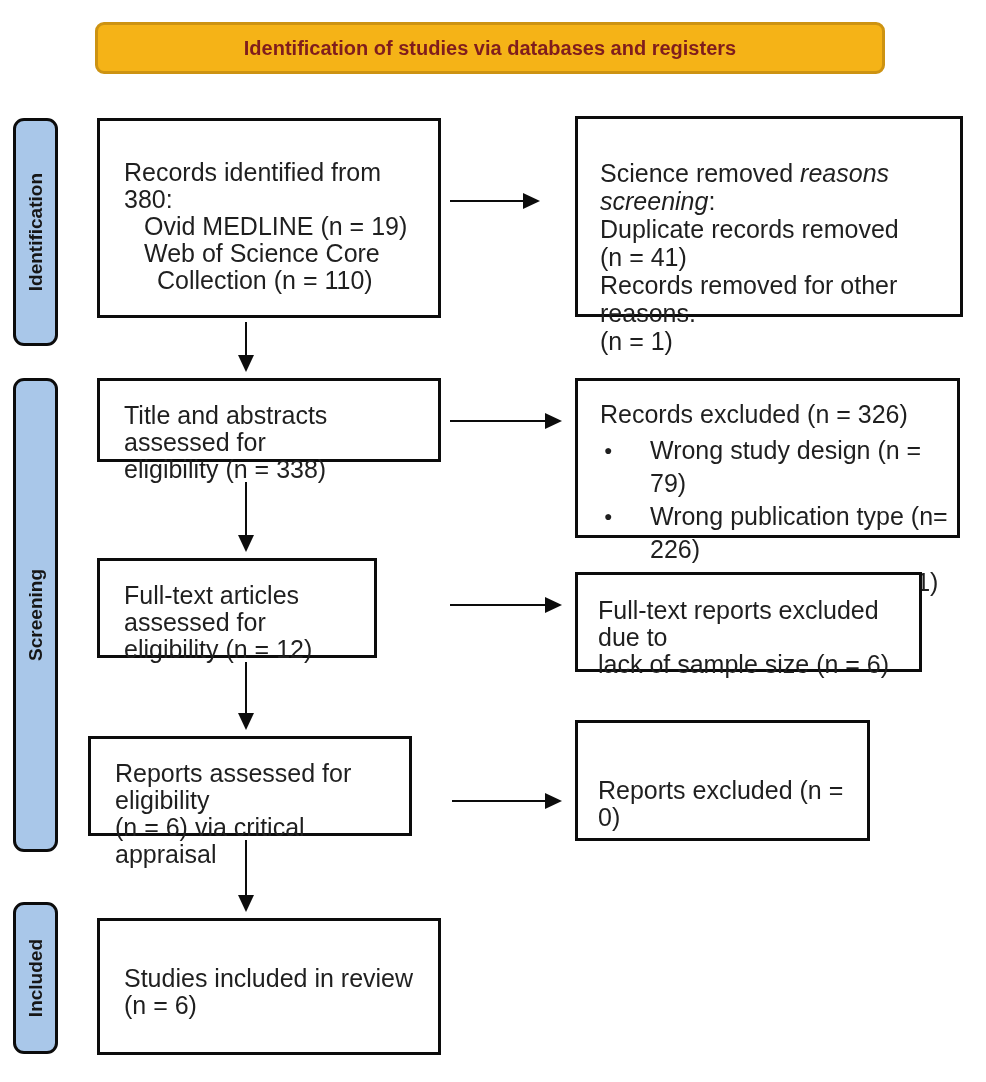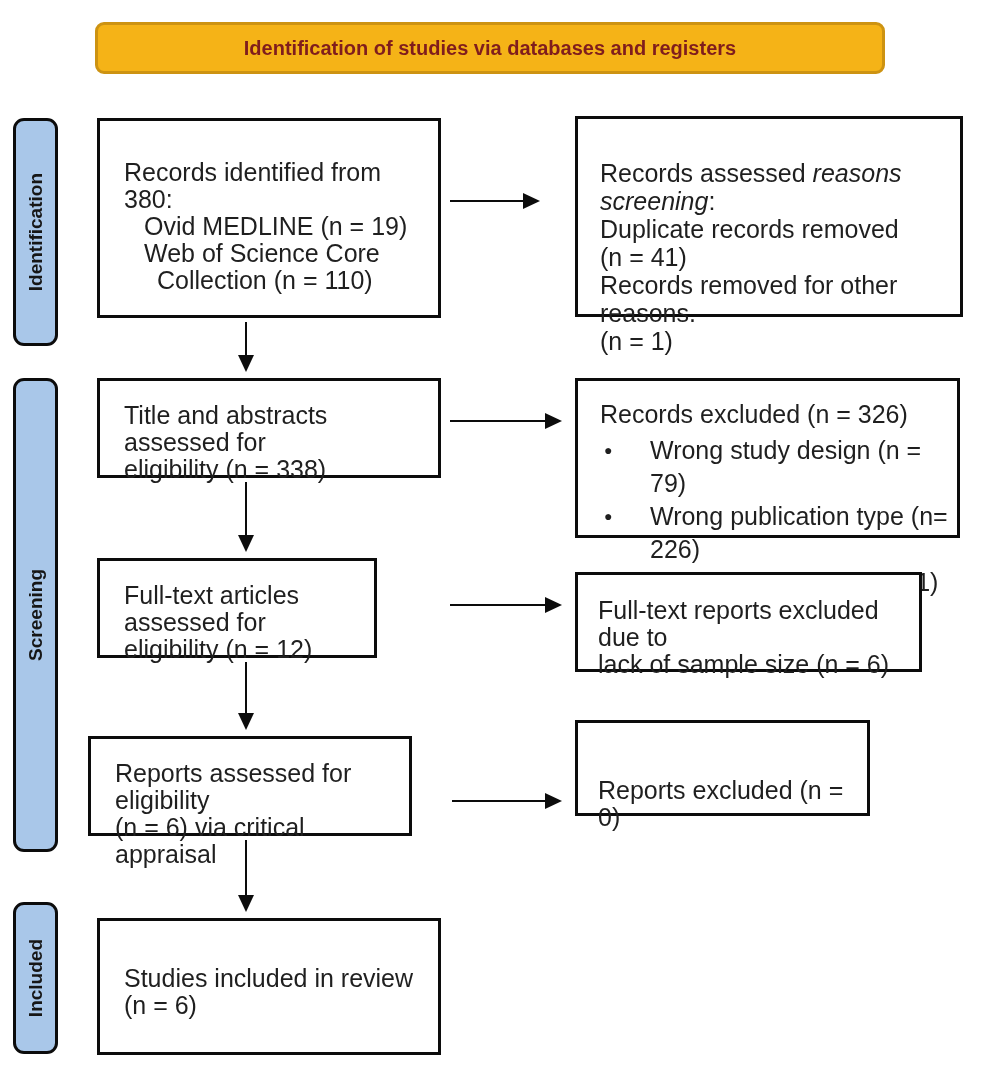--- a/index.html
+++ b/index.html
@@ -40,41 +40,41 @@
   .prelines{white-space:pre-line;}
 
   .box-identified{left:97px;top:118px;width:344px;height:200px;}
   .box-identified .pad{top:38px;}
   .line-indent1{padding-left:20px;}
   .line-indent2{padding-left:33px;}
 
   .box-removed{left:575px;top:116px;width:388px;height:201px;}
   .box-removed .pad{top:40px;left:22px;line-height:28px;}
 
-  .box-title-abstract{left:97px;top:378px;width:344px;height:100px;}
+  .box-title-abstract{left:97px;top:378px;width:344px;height:84px;}
   .box-title-abstract .pad{top:21px;}
 
   .box-records-excluded{left:575px;top:378px;width:385px;height:160px;}
   .box-records-excluded .pad{top:20px;left:22px;}
   .box-records-excluded ul{list-style:none;margin:6px 0 0 0;padding:0 0 0 4px;}
   .box-records-excluded li{position:relative;padding-left:46px;line-height:33px;}
   .box-records-excluded li::before{
     content:"\25CF";position:absolute;left:0;top:0;font-size:14px;line-height:33px;
   }
 
   .box-full-text{left:97px;top:558px;width:280px;height:100px;}
   .box-full-text .pad{top:21px;}
 
   .box-ft-excluded{left:575px;top:572px;width:347px;height:100px;}
   .box-ft-excluded .pad{top:22px;left:20px;}
 
   .box-reports-assessed{left:88px;top:736px;width:324px;height:100px;}
   .box-reports-assessed .pad{top:21px;}
 
-  .box-reports-excluded{left:575px;top:720px;width:295px;height:96px;}
+  .box-reports-excluded{left:575px;top:720px;width:295px;height:121px;}
   .box-reports-excluded .pad{top:54px;left:20px;}
 
   .box-included{left:97px;top:918px;width:344px;height:137px;}
   .box-included .pad{top:44px;}
 
   
   .arrows{position:absolute;left:0;top:0;width:986px;height:1082px;pointer-events:none;}
   .arrows line{stroke:#0c0c0c;stroke-width:2;}
 </style>
 </head>
@@ -100,21 +100,21 @@
     <div class="pad">
       <div>Records identified from 380:</div>
       <div class="line-indent1">Ovid MEDLINE (n = 19)</div>
       <div class="line-indent1">Web of Science Core</div>
       <div class="line-indent2">Collection (n = 110)</div>
     </div>
   </div>
 
   <div class="box box-removed">
     <div class="pad">
-      <div><span>Records assessed </span><i>reasons screening</i><span>:</span></div>
+      <div><span>Science removed </span><i>reasons screening</i><span>:</span></div>
       <div class="prelines">Duplicate records removed
 (n = 41)
 Records removed for other reasons.
 (n = 1)</div>
     </div>
   </div>
 
   <div class="box box-title-abstract">
     <div class="pad prelines">Title and abstracts assessed for
 eligibility (n = 338)</div>

